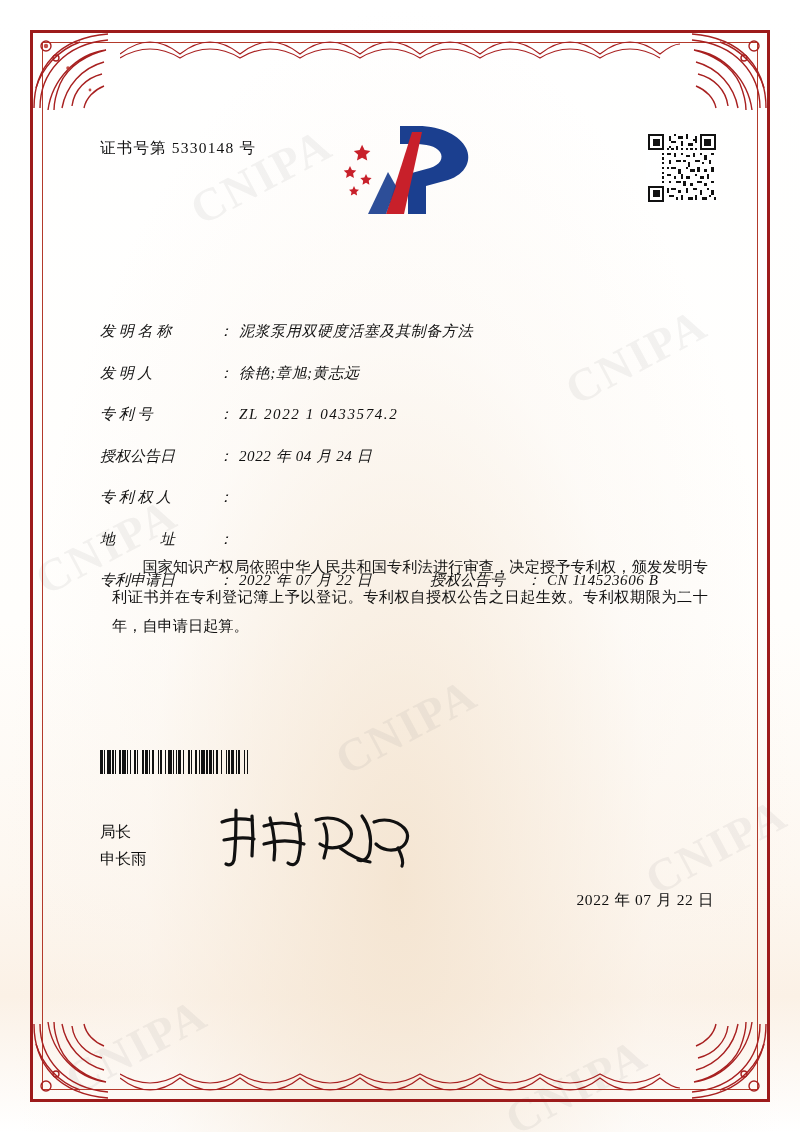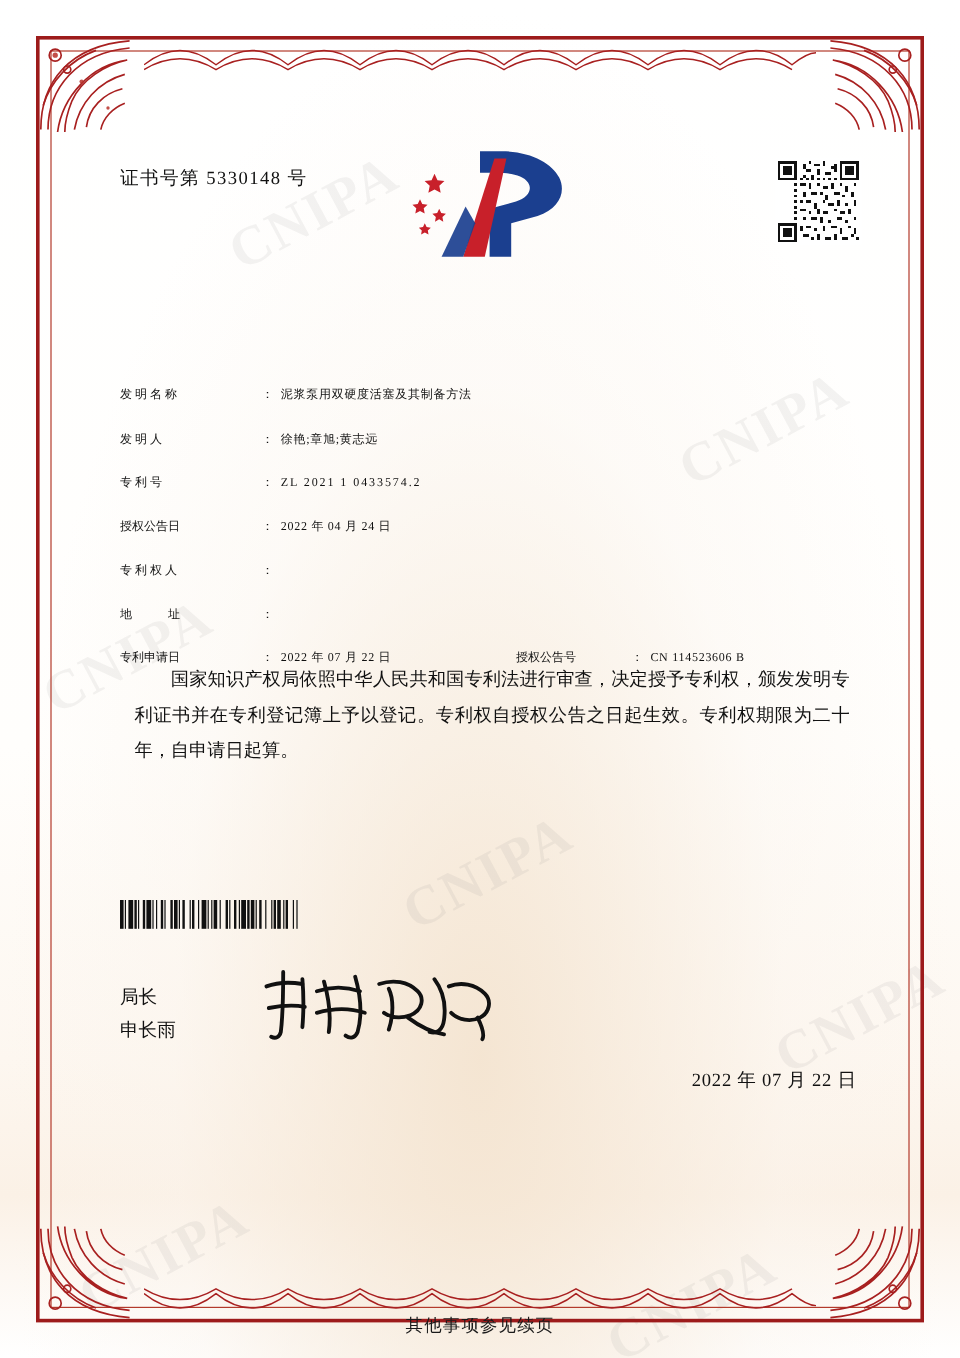--- a/index.html
+++ b/index.html
@@ -121,22 +121,23 @@
   }
 
   .fields {
     position: absolute;
     left: 40px; right: 30px; top: 262px;
   }
   .field-row {
     display: flex;
     align-items: baseline;
     margin-bottom: 22.5px;
-    font-size: 10px;
+    font-size: 15px;
     color: #111;
+    font-style: italic;
   }
   .field-label {
     width: 118px;
     flex: 0 0 118px;
     letter-spacing: 0px;
     white-space: nowrap;
   }
   .field-colon { flex: 0 0 auto; padding-right: 6px; }
   .field-value { flex: 1 1 auto; letter-spacing: 0.6px; }
   .field-value.mono-num { letter-spacing: 1.6px; }
@@ -447,21 +448,21 @@
         <span class="field-value">泥浆泵用双硬度活塞及其制备方法</span>
       </div>
       <div class="field-row">
         <span class="field-label">发 明 人</span>
         <span class="field-colon">：</span>
         <span class="field-value">徐艳;章旭;黄志远</span>
       </div>
       <div class="field-row">
         <span class="field-label">专 利 号</span>
         <span class="field-colon">：</span>
-        <span class="field-value mono-num">ZL 2021 1 0433574.2</span>
+        <span class="field-value mono-num">ZL 2022 1 0433574.2</span>
       </div>
       <div class="field-row">
         <span class="field-label">授权公告日</span>
         <span class="field-colon">：</span>
         <span class="field-value">2022 年 04 月 24 日</span>
       </div>
       <div class="field-row">
         <span class="field-label">专 利 权 人</span>
         <span class="field-colon">：</span>
       </div>
@@ -595,15 +596,14 @@
           <path d="M186,46 C190,54 192,60 190,64"></path>
         </g>
       </svg>
     </div>
 
     <div class="issue-date">2022 年 07 月 22 日</div>
 
 
   </div>
 
-  <div class="footer-note">其他事项参见续页</div>
 
 </div>
 
 </body></html>

